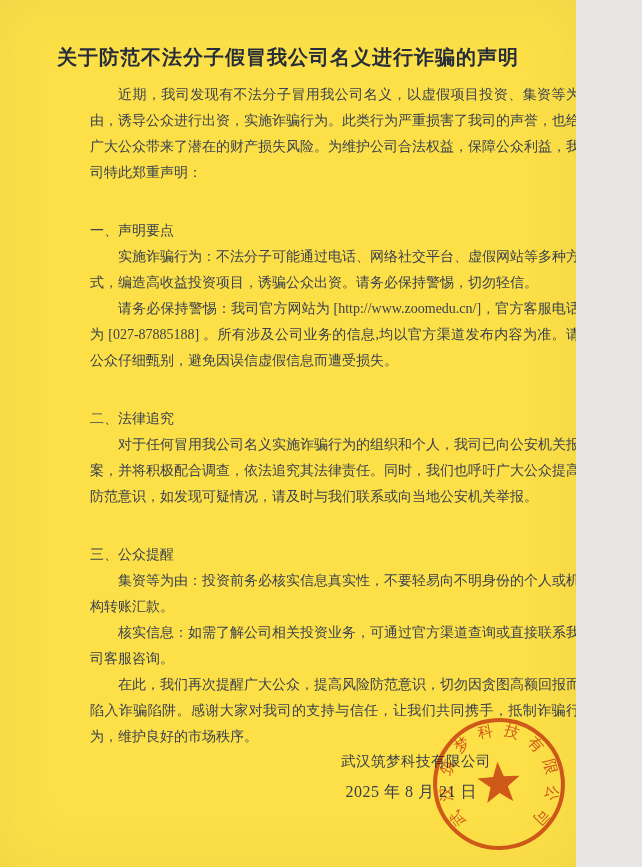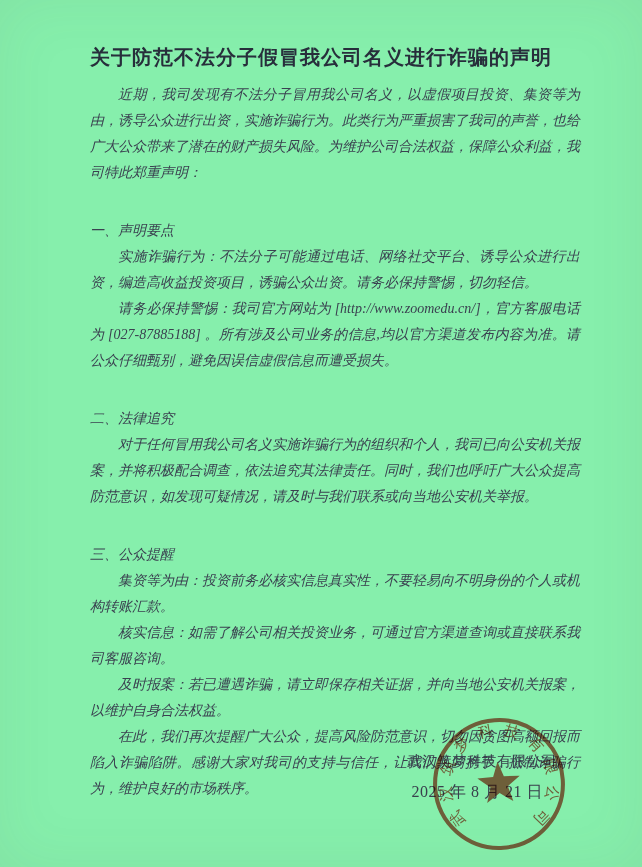--- a/index.html
+++ b/index.html
@@ -1,36 +1,36 @@
 <!DOCTYPE html>
 <html lang="zh"><head>
 <meta charset="utf-8">
 <style>
   html,body{margin:0;padding:0;background:#e8e7e5;}
   .page{
     position:relative;
-    width:642px;height:867px;
-    background:#86efac;
+    width:576px;height:867px;
+    background:#fde047;
     box-shadow:inset 0 0 60px rgba(90,85,75,0.08);
     font-family:"Liberation Serif","DejaVu Serif",serif;
     color:#3a4150;
     overflow:hidden;
   }
   .doc-title{
     position:absolute;top:44px;left:0;width:100%;
     margin:0;text-align:center;
     font-size:20px;font-weight:bold;letter-spacing:1px;
     color:#272e3b;
   }
   .doc-body{
     position:absolute;left:90px;top:82px;width:490px;
     font-size:14px;line-height:26px;
     text-align:justify;
   }
-  .doc-body p{margin:0;text-indent:2em;font-style:italic;}
+  .doc-body p{margin:0;text-indent:2em;}
   .doc-body p.sec-heading{text-indent:0;margin-top:32px;}
   .sig-company{
     position:absolute;top:752px;right:85px;
     font-size:14.5px;letter-spacing:0.5px;color:#39404d;
   }
   .sig-date{
     position:absolute;top:782px;right:99px;
     font-size:16px;letter-spacing:0.5px;color:#39404d;
   }
   .stamp{
@@ -52,35 +52,34 @@
 
   <h1 class="doc-title">关于防范不法分子假冒我公司名义进行诈骗的声明</h1>
 
   <div class="doc-body">
 
     <p>近期，我司发现有不法分子冒用我公司名义，以虚假项目投资、集资等为由，诱导公众进行出资，实施诈骗行为。此类行为严重损害了我司的声誉，也给广大公众带来了潜在的财产损失风险。为维护公司合法权益，保障公众利益，我司特此郑重声明：</p>
 
     <p class="sec-heading">一、声明要点</p>
 
 
-    <p><span>实施诈骗行为：</span><span>不法分子可能通过电话、网络社交平台、诱导公众进行出资，编造高收益投资项目，诱骗公众出资。请务必保持警惕，切勿轻信。</span></p>
+    <p><span>实施诈骗行为：</span><span>不法分子可能通过电话、网络社交平台、虚假网站等多种方式，编造高收益投资项目，诱骗公众出资。请务必保持警惕，切勿轻信。</span></p>
 
     <p><span>请务必保持警惕：</span><span>我司官方网站为 [http://www.zoomedu.cn/]，官方客服电话为 [027-87885188] 。所有涉及公司业务的信息,均以官方渠道发布内容为准。请公众仔细甄别，避免因误信虚假信息而遭受损失。</span></p>
 
     <p class="sec-heading">二、法律追究</p>
 
     <p><span>对于任何冒用我公司名义实施诈骗行为的组织和个人，我司已向公安机关报案，并将积极配合调查，依法追究其法律责任。同时，我们也呼吁广大公众提高防范意识，如发现可疑情况，请及时与我们联系或向当地公安机关举报。</span></p>
 
     <p class="sec-heading">三、公众提醒</p>
 
     <p><span>集资等为由：</span><span>投资前务必核实信息真实性，不要轻易向不明身份的个人或机构转账汇款。</span></p>
 
     <p><span>核实信息：</span><span>如需了解公司相关投资业务，可通过官方渠道查询或直接联系我司客服咨询。</span></p>
 
-    <p><span>及时报案：</span><span>若已遭遇诈骗，请立即保存相关证据，并向当地公安机关报案，以维护自身合法权益。</span></p>
 
     <p><span>在此，我们再次提醒广大公众，提高风险防范意识，切勿因贪图高额回报而陷入诈骗陷阱。感谢大家对我司的支持与信任，让我们共同携手，抵制诈骗行为，维护良好的市场秩序。</span></p>
 
   </div>
 
   <div class="sig-company">武汉筑梦科技有限公司</div>
 
   <div class="sig-date">2025 年 8 月 21 日</div>
 
   <svg class="stamp" viewBox="0 0 140 140" xmlns="http://www.w3.org/2000/svg">

